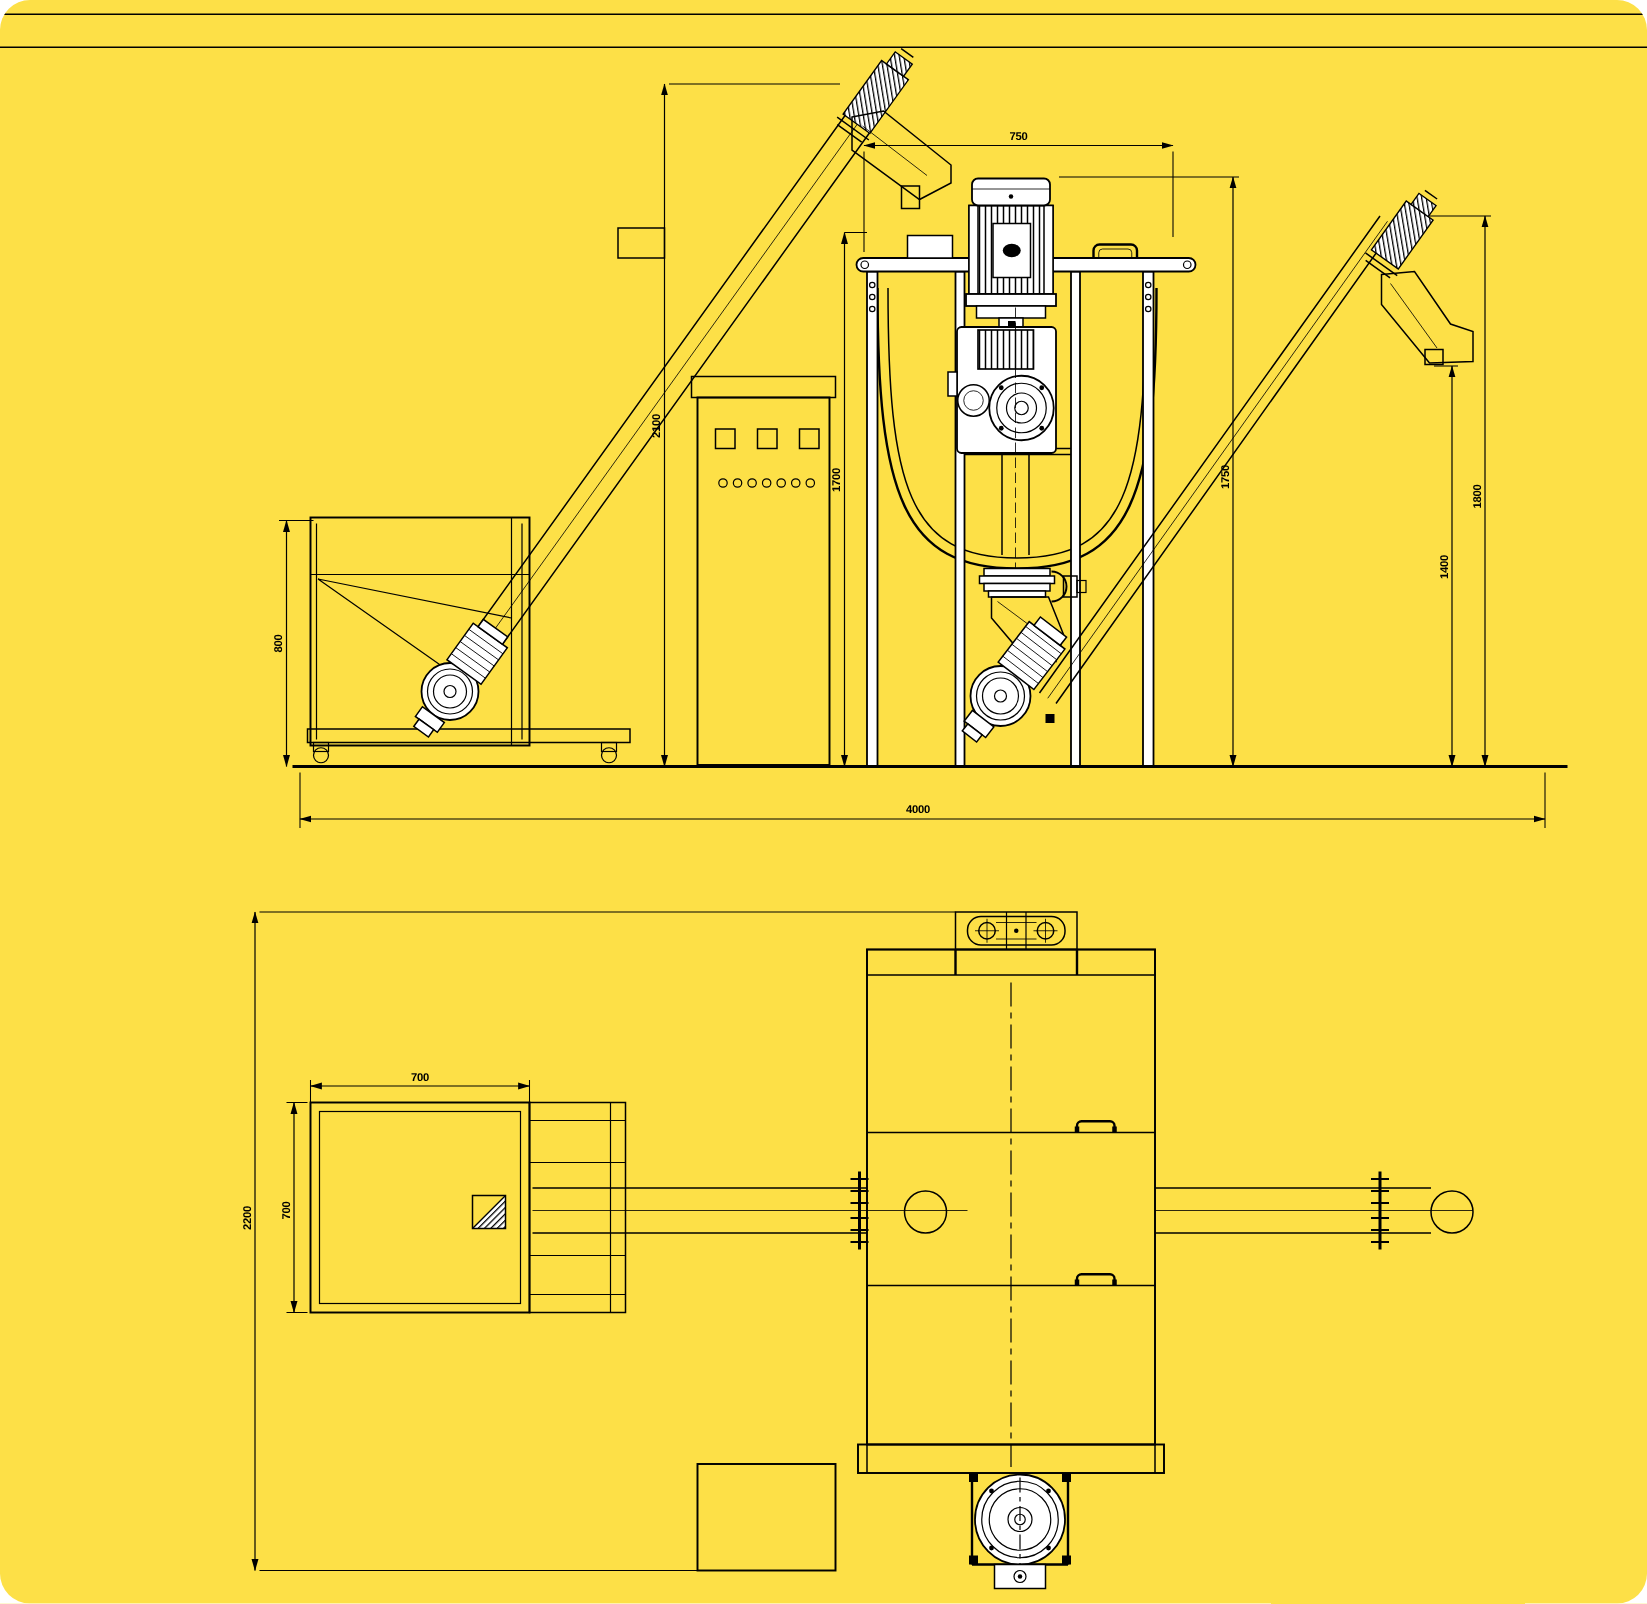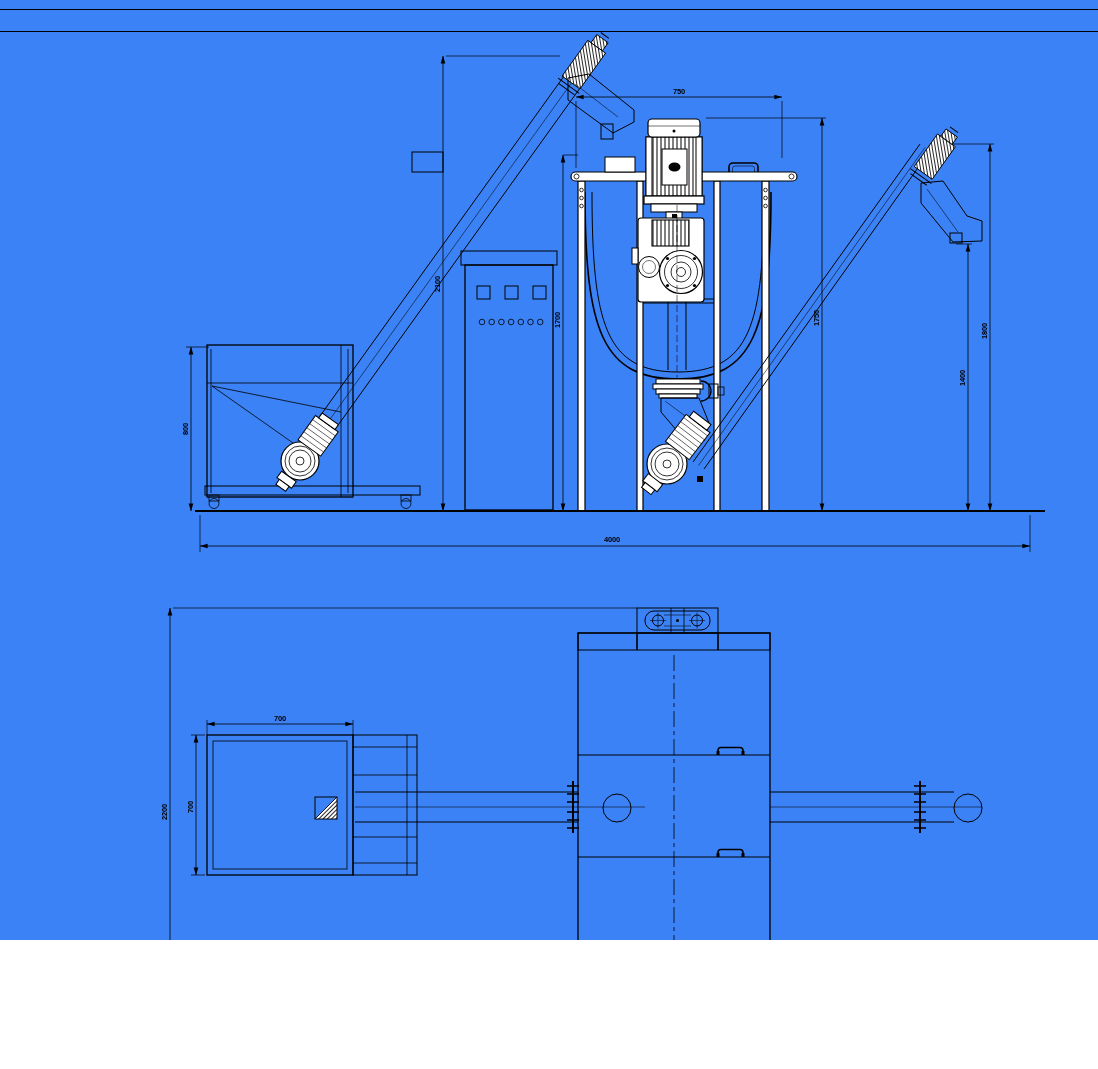--- a/index.html
+++ b/index.html
@@ -1,17 +1,17 @@
 <!DOCTYPE html>
 <html><head>
 <meta charset="utf-8">
 <style>
   html,body{margin:0;padding:0;background:#ffffff;}
-  #sheet{position:relative;width:1098px;height:940px;background:#3b82f6;overflow:hidden;
-         font-family:"Liberation Sans", sans-serif;}
+  #sheet{position:relative;width:1098px;height:1069px;background:#fde047;overflow:hidden;
+         font-family:"Liberation Sans", sans-serif;border-radius:20px;}
   svg{position:absolute;left:0;top:0;}
   .ln  {stroke:#000;stroke-width:1;fill:none}
   .ln08{stroke:#000;stroke-width:.8;fill:none}
   .ln13{stroke:#000;stroke-width:1.3;fill:none}
   .ln16{stroke:#000;stroke-width:1.6;fill:none}
   .ln2 {stroke:#000;stroke-width:2;fill:none}
   .thin{stroke:#000;stroke-width:.55;fill:none}
   .wf  {stroke:#000;stroke-width:1.2;fill:#fff}
   .wf1 {stroke:#000;stroke-width:1;fill:#fff}
   .dk  {fill:#000;stroke:none}

